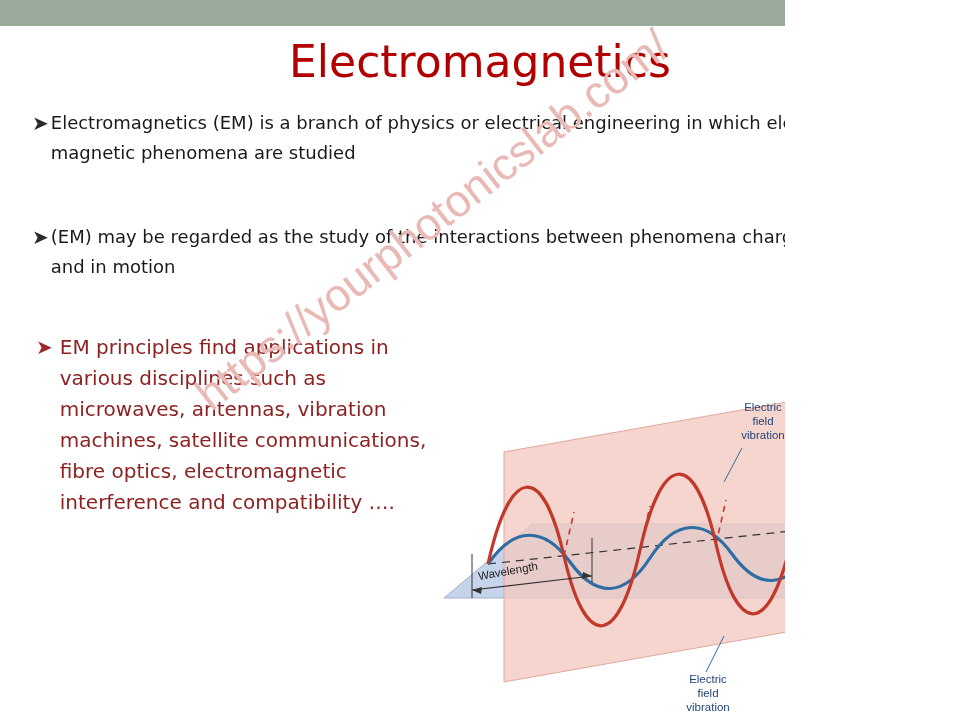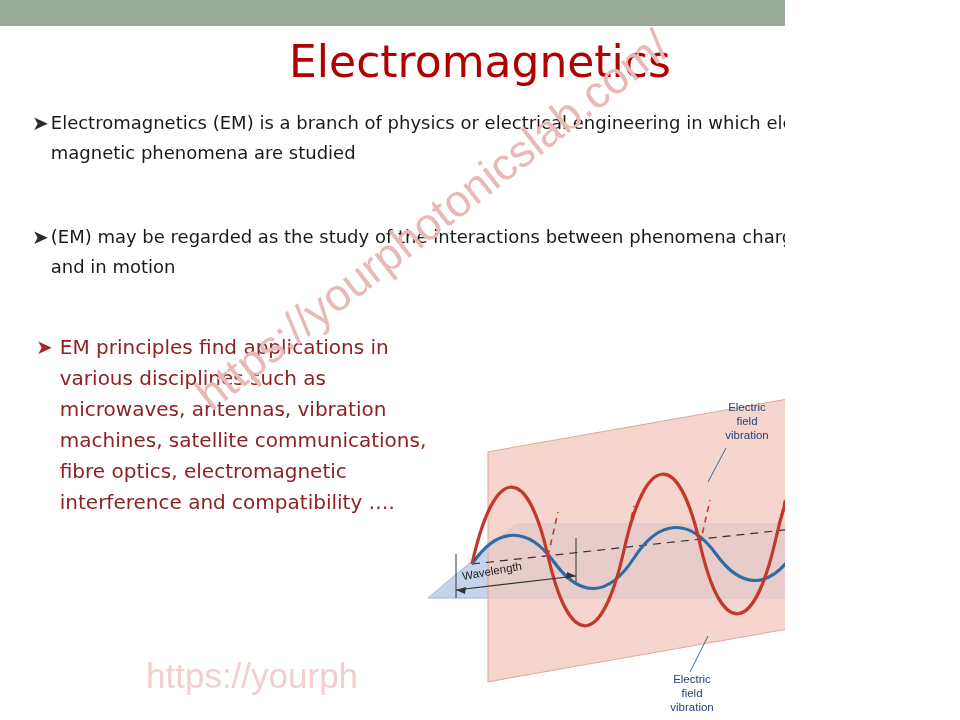--- a/index.html
+++ b/index.html
@@ -107,21 +107,21 @@
     top: 656px;
     color: #f0cfcc;
     font-size: 35px;
     font-family: "Liberation Sans", sans-serif;
     white-space: nowrap;
     pointer-events: none;
   }
   
   #figure {
     position: absolute;
-    left: 408px;
+    left: 424px;
     top: 386px;
     width: 530px;
     height: 330px;
   }
   #figure svg {
     display: block;
   }
   .fig-label {
     position: absolute;
     color: #24457a;
@@ -165,21 +165,20 @@
   </div>
 
   <div class="bullet-block" id="b3">
     <div class="bullet-row">
       <span class="arrow red">➤</span>
       <span class="btext">EM principles find applications in various disciplines such as microwaves, antennas, vibration machines, satellite communications, fibre optics, electromagnetic interference and compatibility ….</span>
     </div>
   </div>
 
   <div id="wm-diagonal">https://yourphotonicslab.com/</div>
-  <div id="wm-bottom">https://yourph</div>
 
   <div id="figure">
     <svg width="530" height="330" viewBox="0 0 530 330">
 
       <polygon points="20,212 108,138 500,138 412,212" fill="#c5d4ea" stroke="#9fb4d4" stroke-width="1"></polygon>
 
       <polygon points="60,60 60,290 480,290 480,60" fill="#f2c9c0" fill-opacity="0.78" stroke="#e0a89c" stroke-width="1" transform="skewY(-10) translate(20,20)"></polygon>
 
       <line x1="64" y1="178" x2="486" y2="132" stroke="#333" stroke-width="1.2" stroke-dasharray="8,6"></line>
 

